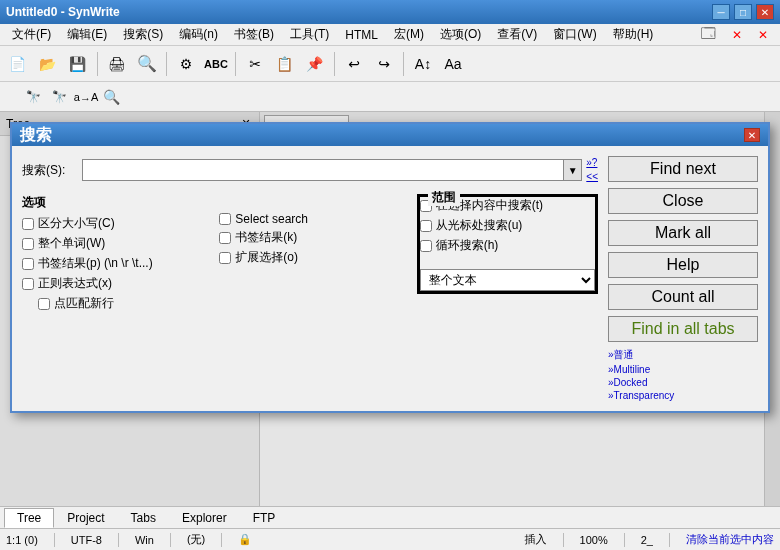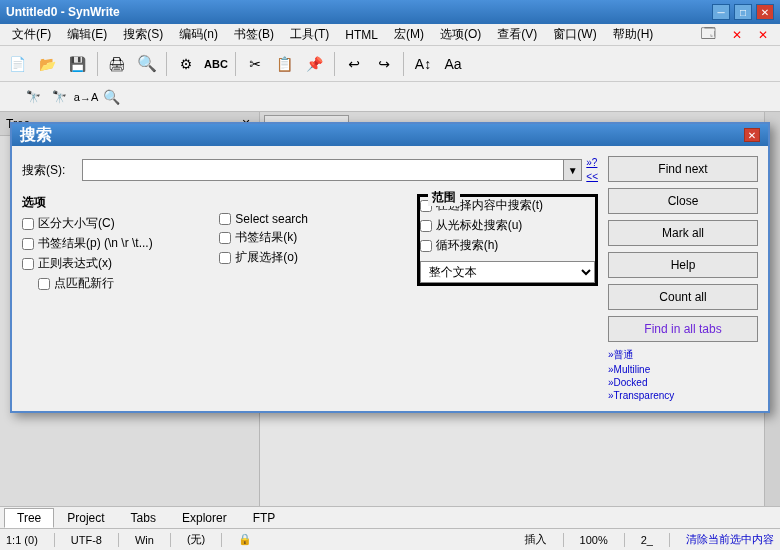--- a/index.html
+++ b/index.html
@@ -380,34 +380,34 @@
       background: #f0f0f0;
       padding: 0 4px;
       font-size: 12px;
       font-weight: bold;
     }
 
     
     .scope-select {
       width: 100%;
       height: 22px;
-      margin-top: 4px;
+      margin-top: 12px;
       border: 1px solid #888;
       font-size: 12px;
       background: white;
       padding: 0 4px;
     }
 
     
     .dialog-btn {
       height: 26px;
       background: #e8e8e8;
       border: 1px solid #888;
       padding: 0 12px;
-      font-size: 12px;
+      font-size: 16px;
       cursor: pointer;
       display: flex;
       align-items: center;
       justify-content: center;
       width: 100%;
     }
     .dialog-btn.disabled {
       color: #888;
       cursor: default;
     }
@@ -547,20 +547,24 @@
           <div id="options-area">
 
             <div class="options-col">
               <div class="options-title">选项</div>
               <div class="checkbox-row">
                 <input type="checkbox" style="">
                 <label class="checkbox-label">区分大小写(C)</label>
               </div>
               <div class="checkbox-row">
                 <input type="checkbox" style="">
+                <label class="checkbox-label">整个单词(W)</label>
+              </div>
+              <div class="checkbox-row">
+                <input type="checkbox" style="">
                 <label class="checkbox-label">书签结果(p) (\n \r \t...)</label>
               </div>
               <div class="checkbox-row">
                 <input type="checkbox" style="">
                 <label class="checkbox-label">正则表达式(x)</label>
               </div>
               <div class="checkbox-row" style="padding-left:16px;">
                 <input type="checkbox" style="">
                 <label class="checkbox-label">点匹配新行</label>
               </div>
@@ -604,21 +608,21 @@
             </div>
           </div>
         </div>
 
         <div id="dialog-right">
           <button class="dialog-btn">Find next</button>
           <button class="dialog-btn">Close</button>
           <button class="dialog-btn">Mark all</button>
           <button class="dialog-btn">Help</button>
           <button class="dialog-btn">Count all</button>
-          <button class="dialog-btn disabled" style="color:#6d28d9;">Find in all tabs</button>
+          <button class="dialog-btn disabled" style="color:#4d7c0f;">Find in all tabs</button>
           <div class="dialog-links">
             <a class="dialog-link">»普通</a>
             <a class="dialog-link">»Multiline</a>
             <a class="dialog-link">»Docked</a>
             <a class="dialog-link">»Transparency</a>
           </div>
         </div>
       </div>
     </div>
   </div>

